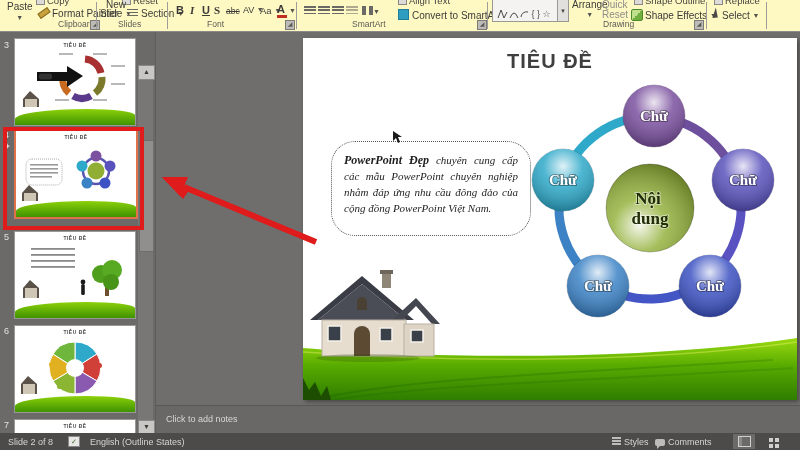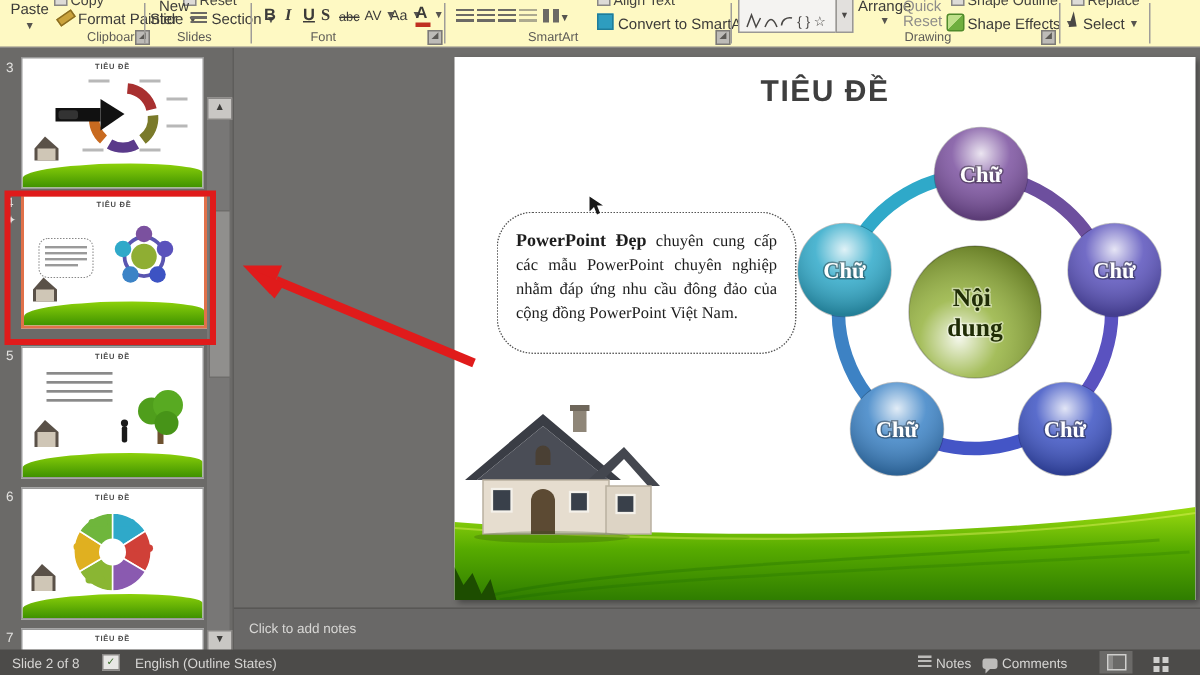--- a/index.html
+++ b/index.html
@@ -49,21 +49,21 @@
   .sb-thumbbar{position:absolute;left:139px;top:108px;width:13px;height:110px;background:#908f8d;border:1px solid #6e6d6b;}
   .sb-btn{position:absolute;left:138px;width:15px;height:13px;background:#c9c7c4;border:1px solid #8a8886;
      font-size:7px;line-height:12px;text-align:center;color:#3c3b39;}
   
   #slide{position:absolute;left:303px;top:38px;width:494px;height:362px;background:#fff;
          border:1px solid #58575 5;box-shadow:2px 2px 4px rgba(0,0,0,.35);}
   #slidetitle{position:absolute;left:0;right:0;top:12px;text-align:center;font-size:20px;font-weight:bold;
      color:#3f3f3f;letter-spacing:1px;}
   #textbox{position:absolute;left:28px;top:103px;width:200px;height:95px;border:1.5px dotted #555;
      border-radius:24px;padding:10px 12px;box-sizing:border-box;
-     font-family:"Liberation Serif","DejaVu Serif",serif;font-size:11px;line-height:16px;
+     font-family:"Liberation Serif","DejaVu Serif",serif;font-style:italic;font-size:11px;line-height:16px;
      text-align:justify;color:#1d1d1d;}
   #textbox b{font-size:12px;}
   
   #notespane{position:absolute;left:156px;top:405px;width:644px;height:28px;background:#696867;border-top:1px solid #585755;}
   #notespane span{position:absolute;left:10px;top:8px;font-size:9px;color:#d9d8d6;}
   #statusbar{position:absolute;left:0;top:433px;width:800px;height:17px;background:#4c4b49;color:#d6d5d3;font-size:9px;}
   .ic-book{display:inline-block;width:10px;height:9px;background:#e8e7e5;border:1px solid #8a8886;
      font-size:7px;line-height:9px;color:#3a6e2a;text-align:center;vertical-align:-2px;}
   .ic-note{display:inline-block;width:9px;height:9px;vertical-align:-1px;margin-right:3px;background:
      linear-gradient(#bdbcba 0 1.5px,transparent 1.5px 3px,#bdbcba 3px 4.5px,transparent 4.5px 6px,#bdbcba 6px 7.5px,transparent 7.5px);}
@@ -377,19 +377,19 @@
   </svg>
 
   <div id="notespane">
     <span>Click to add notes</span>
   </div>
 
   <div id="statusbar">
     <span class="abs" style="left:8px;top:4px;">Slide 2 of 8</span>
     <span class="abs ic-book" style="left:68px;top:3px;">✓</span>
     <span class="abs" style="left:90px;top:4px;">English (Outline States)</span>
-    <span class="abs" style="left:612px;top:4px;"><span class="ic-note"></span><span>Notes</span></span>
+    <span class="abs" style="left:612px;top:4px;"><span class="ic-note"></span><span>Styles</span></span>
     <span class="abs" style="left:655px;top:4px;"><span class="ic-bubble"></span><span>Comments</span></span>
     <span class="viewbtn on" style="left:733px;"><span class="ic-normal"></span></span>
     <span class="viewbtn" style="left:760px;"><span class="ic-grid"></span></span>
   </div>
 
 </div>
 
 </body></html>

